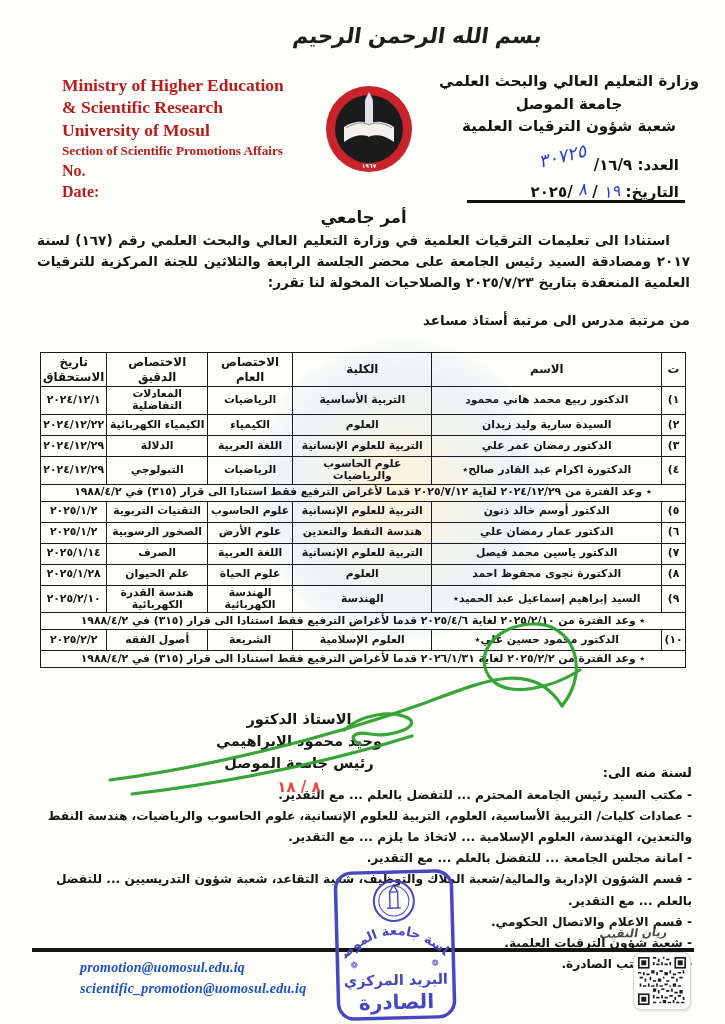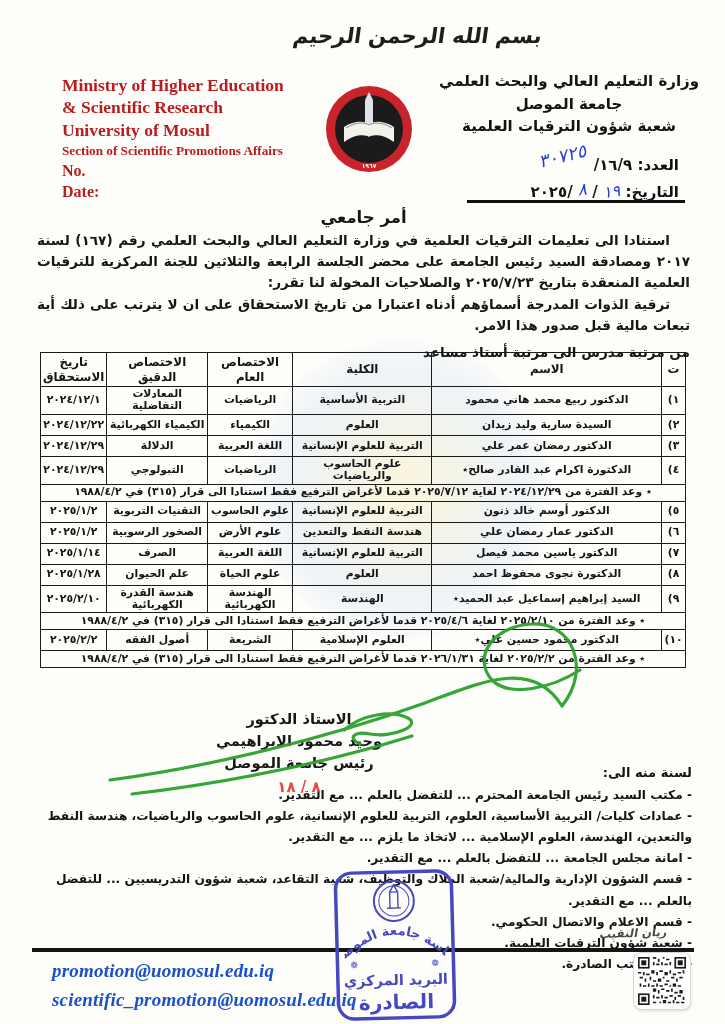--- a/index.html
+++ b/index.html
@@ -47,21 +47,21 @@
   .hand.day  { transform:rotate(-8deg); font-size:16px; }
   .hand.mon  { transform:rotate(-6deg) translateY(-2px); font-size:17px; }
   .ltr { direction:ltr; unicode-bidi:isolate; display:inline-block; }
 
   .hdr-rule { position:absolute; top:200px; right:40px; width:218px; height:3px; background:#111; }
 
   .body-block { position:absolute; top:208px; left:37px; right:35px; direction:rtl; }
   .doc-title { text-align:center; font-size:16.5px; font-weight:700; margin-bottom:3px; }
   .body-block p { font-size:13.6px; line-height:1.56; text-align:justify; font-weight:700; }
   .p1, .p2 { text-indent:20px; }
-  .p3 { text-align:center; font-size:14.2px; margin-top:6px; }
+  .p3 { text-align:center; font-size:14.2px; margin-top:16px; }
 
   table.main {
     position:absolute; top:352px; left:40px; width:646px;
     border-collapse:collapse; direction:rtl; background:transparent;
   }
   table.main th, table.main td {
     border:1.3px solid #1b1b1b; font-weight:700; text-align:center;
     padding:1px 2px; color:#141414;
   }
   table.main th { font-size:11.8px; height:34px; line-height:1.25; }
@@ -85,23 +85,23 @@
   .dist .dist-head { font-size:13px; }
 
   .clerk {
     position:absolute; top:926px; right:58px; font-size:11.5px; font-weight:700;
     color:#2a2a2a; transform:skewX(-12deg) rotate(-2deg); opacity:.85;
   }
 
   .bottom-rule { position:absolute; top:948px; left:32px; width:662px; height:3.5px; background:#151515; }
 
   .emails {
-    position:absolute; left:52px; top:957px; z-index:2;
+    position:absolute; left:80px; top:957px; z-index:2;
     font-family:"Liberation Serif", serif; font-style:italic; font-weight:700;
-    font-size:19px; color:#1b50c8; line-height:1.5; letter-spacing:.2px;
+    font-size:14px; color:#1b50c8; line-height:1.5; letter-spacing:.2px;
   }
 
   .stamp { position:absolute; left:333px; top:868px; z-index:5; transform:rotate(-1.5deg); }
 
   .qr-wrap {
     position:absolute; left:634px; top:953px; width:56px; height:56px; z-index:2;
     background:#fff; border-radius:7px; box-shadow:0 0 0 1px #d8d8d4, 1px 2px 3px rgba(0,0,0,.15);
     display:flex; align-items:center; justify-content:center;
   }
 </style>
@@ -149,21 +149,20 @@
       <span class="hand mon">٨</span>
       <span class="ltr">٢٠٢٥/</span>
     </div>
   </div>
 
   <div class="hdr-rule"></div>
 
   <div class="body-block">
     <div class="doc-title">أمر جامعي</div>
     <p class="p1">استنادا الى تعليمات الترقيات العلمية في وزارة التعليم العالي والبحث العلمي رقم (١٦٧) لسنة ٢٠١٧ ومصادقة السيد رئيس الجامعة على محضر الجلسة الرابعة والثلاثين للجنة المركزية للترقيات العلمية المنعقدة بتاريخ ٢٠٢٥/٧/٢٣ والصلاحيات المخولة لنا تقرر:</p>
-    <p class="p2">ترقية الذوات المدرجة أسماؤهم أدناه اعتبارا من تاريخ الاستحقاق على ان لا يترتب على ذلك أية تبعات مالية قبل صدور هذا الامر.</p>
     <p class="p3">من مرتبة مدرس الى مرتبة أستاذ مساعد</p>
   </div>
 
   <table class="main">
     <colgroup>
       <col style="width:24px">
         <col style="width:236px">
         <col style="width:142px">
       <col style="width:86px">
         <col style="width:102px">

